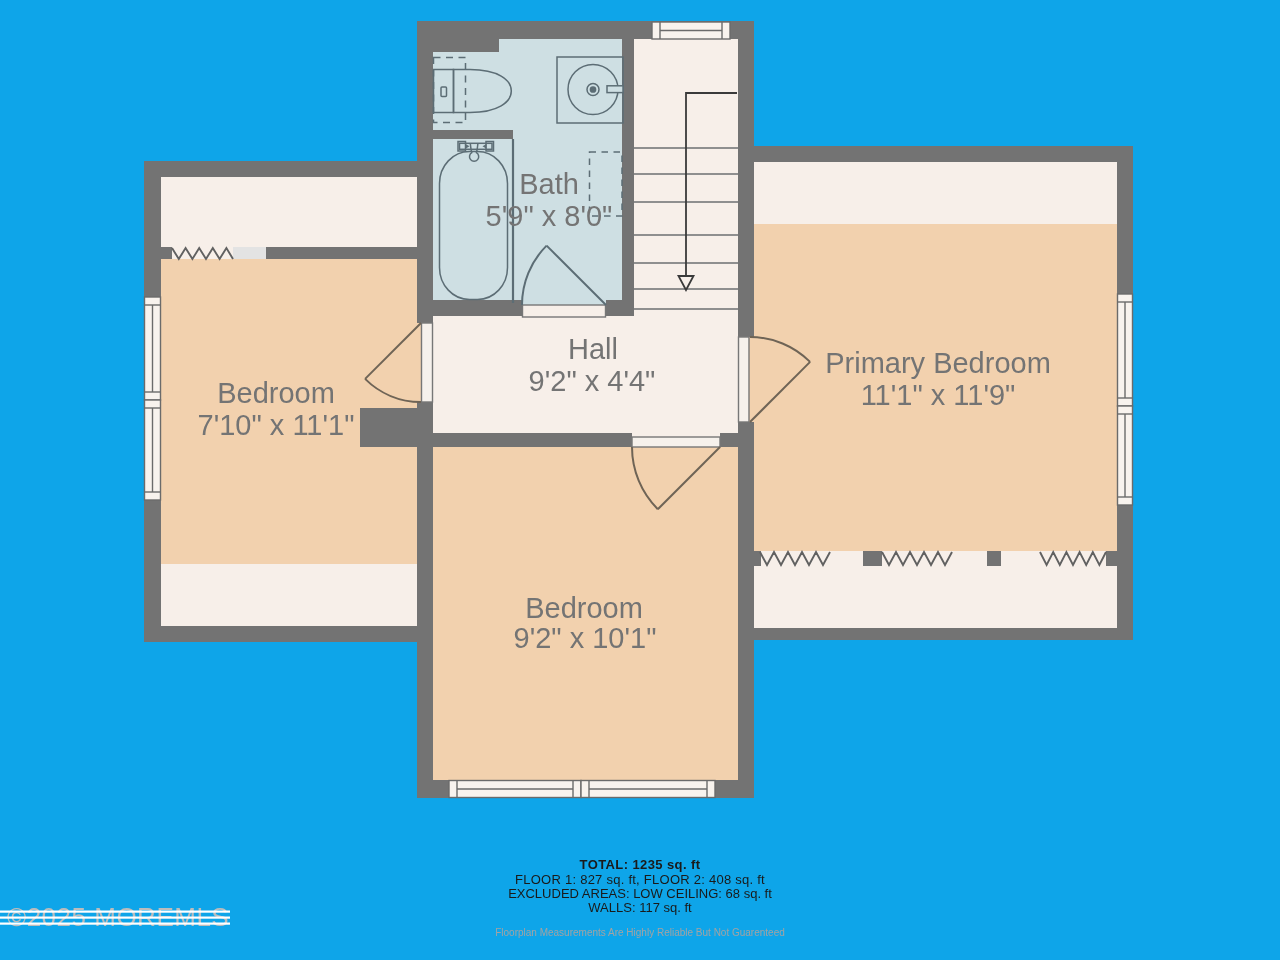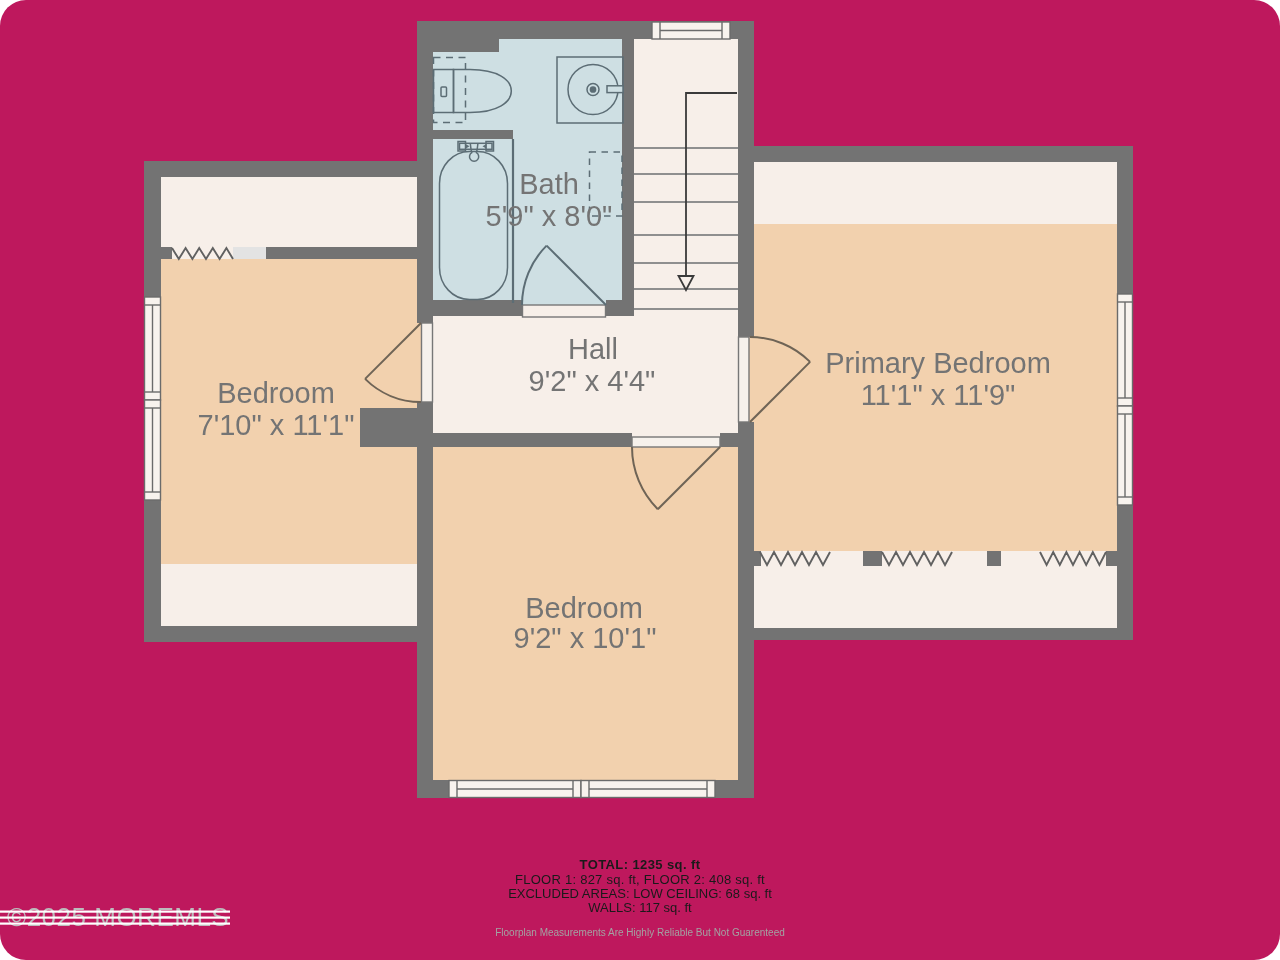--- a/index.html
+++ b/index.html
@@ -1,16 +1,16 @@
 <!DOCTYPE html>
 <html><head>
 <meta charset="utf-8">
 <style>
 html,body{margin:0;padding:0;background:#fff;}
-.page{position:relative;width:1280px;height:960px;background:#be185d;font-family:"Liberation Sans",sans-serif;overflow:hidden;border-radius:26px;}
+.page{position:relative;width:1280px;height:960px;background:#0ea5e9;font-family:"Liberation Sans",sans-serif;overflow:hidden;}
 .abs{position:absolute;}
 </style>
 </head>
 <body>
 <div class="page">
 <svg class="abs" style="left:0;top:0" width="1280" height="960" viewBox="0 0 1280 960">
 
 <polygon points="499,39 622,39 622,300 432,300 432,52 499,52" fill="#cedfe3"></polygon>
 
 <polygon points="634,39 738,39 738,433 433,433 433,316 634,316" fill="#f7efe9"></polygon>

